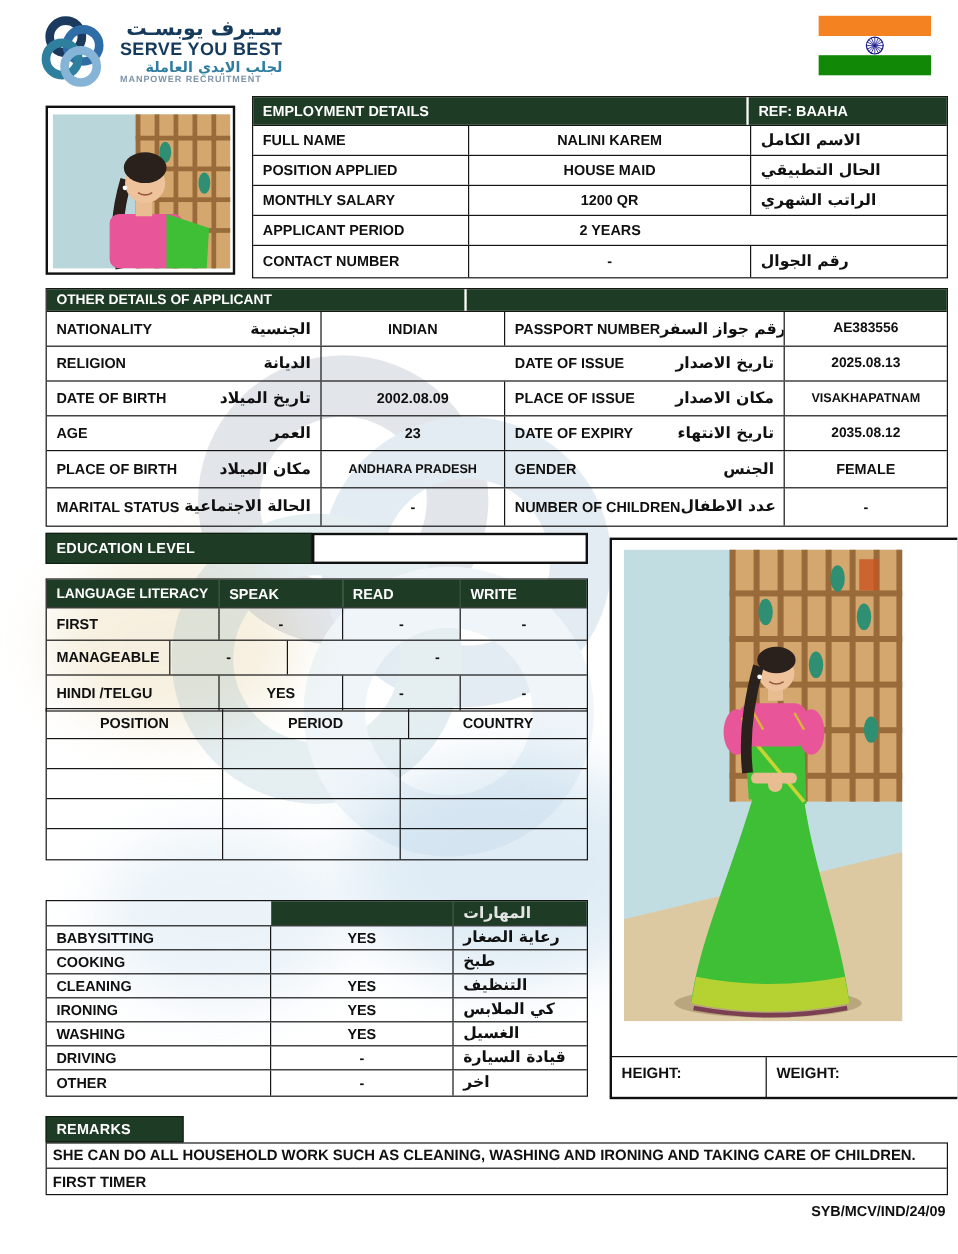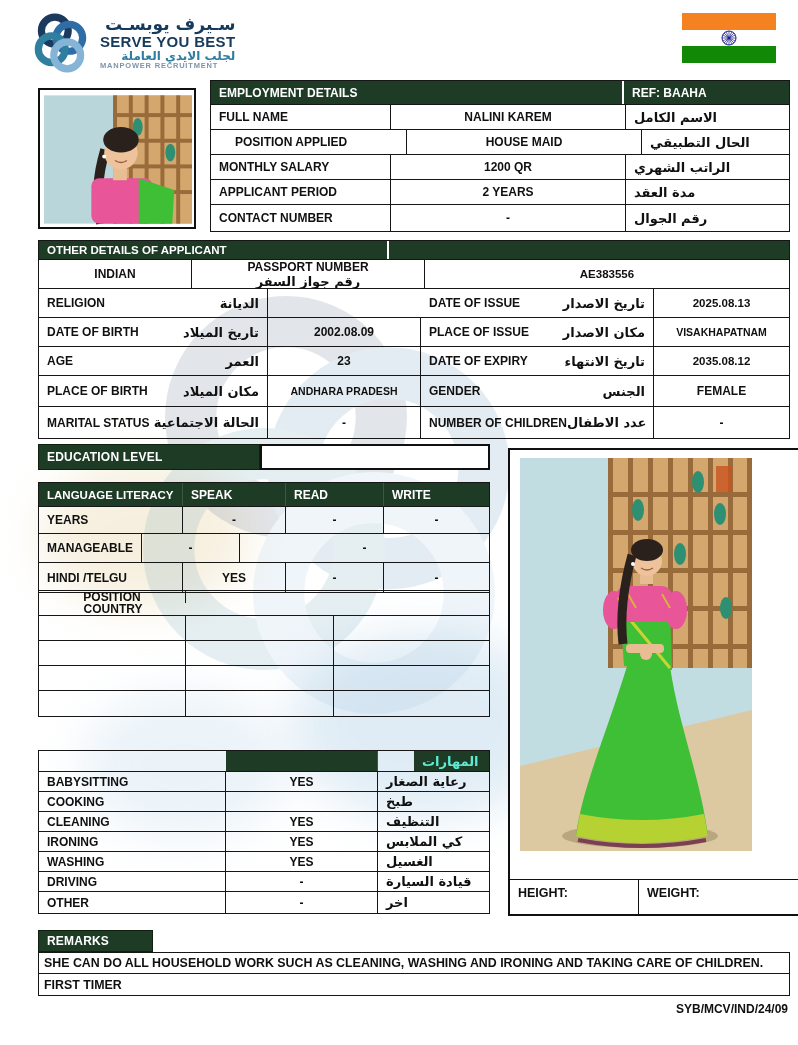--- a/index.html
+++ b/index.html
@@ -103,33 +103,32 @@
     <div class="trow" style="height:24px;">
       <div class="cell ghead" style="width:413px;border-right:2px solid #ffffff;">EMPLOYMENT DETAILS</div>
       <div class="cell ghead" style="flex:1;">REF: BAAHA</div>
     </div>
     <div class="trow" style="height:25px;">
       <div class="cell lbl" style="width:180px;">FULL NAME</div>
       <div class="cell val" style="width:235px;">NALINI KAREM</div>
       <div class="cell ara" style="flex:1;">الاسم الكامل</div>
     </div>
     <div class="trow" style="height:25px;">
-      <div class="cell lbl" style="width:180px;margin-left:16px;">POSITION APPLIED</div>
+      <div class="cell lbl" style="width:180px;">POSITION APPLIED</div>
       <div class="cell val" style="width:235px;">HOUSE MAID</div>
       <div class="cell ara" style="flex:1;">الحال التطبيقي</div>
     </div>
     <div class="trow" style="height:25px;">
       <div class="cell lbl" style="width:180px;">MONTHLY SALARY</div>
       <div class="cell val" style="width:235px;">1200 QR</div>
       <div class="cell ara" style="flex:1;">الراتب الشهري</div>
     </div>
     <div class="trow" style="height:25px;">
       <div class="cell lbl" style="width:180px;">APPLICANT PERIOD</div>
       <div class="cell val" style="width:235px;">2 YEARS</div>
-      <div class="cell ara" style="flex:1;">مدة العقد</div>
     </div>
     <div class="trow" style="height:26px;">
       <div class="cell lbl" style="width:180px;">CONTACT NUMBER</div>
       <div class="cell val" style="width:235px;">-</div>
       <div class="cell ara" style="flex:1;">رقم الجوال</div>
     </div>
   </div>
 
   <div class="abs photo-box" style="left:38px;top:88px;width:158px;height:141px;padding:4px;">
     <svg width="148" height="131" viewBox="0 0 150 130">
@@ -159,22 +158,26 @@
     </svg>
   </div>
 
   <div class="abs tbl" style="left:38px;top:240px;width:752px;">
     <div class="trow" style="height:19px;">
       <div class="cell ghead" style="width:350px;border-right:2px solid #ffffff;font-size:11.5px;">OTHER DETAILS OF APPLICANT</div>
       <div class="cell ghead" style="flex:1;"></div>
     </div>
 
     <div class="trow" style="height:29px;">
+      <div class="cell dual" style="width:229px;">
+          <span class="en">NATIONALITY</span>
+          <span class="ar">الجنسية</span>
+        </div>
       <div class="cell val" style="width:153px;">INDIAN</div>
-      <div class="cell dual" style="width:233px;flex-direction:column;">
+      <div class="cell dual" style="width:233px;">
           <span class="en">PASSPORT NUMBER</span>
           <span class="ar">رقم جواز السفر</span>
         </div>
       <div class="cell val" style="flex:1;font-size:11.5px;">AE383556</div>
     </div>
     <div class="trow" style="height:29px;">
       <div class="cell dual" style="width:229px;">
           <span class="en">RELIGION</span>
           <span class="ar">الديانة</span>
         </div>
@@ -239,40 +242,40 @@
   <div class="abs" style="left:260px;top:444px;width:230px;height:26px;border:2px solid #101010;background:#ffffff;"></div>
 
   <div class="abs tbl" style="left:38px;top:482px;width:452px;">
     <div class="trow" style="height:24px;">
       <div class="cell ghead" style="width:144px;font-size:11.5px;">LANGUAGE LITERACY</div>
       <div class="cell ghead" style="width:103px;">SPEAK</div>
       <div class="cell ghead" style="width:98px;">READ</div>
       <div class="cell ghead" style="flex:1;">WRITE</div>
     </div>
     <div class="trow" style="height:27px;">
-      <div class="cell lbl" style="width:144px;">YEARS</div>
+      <div class="cell lbl" style="width:144px;">FIRST</div>
       <div class="cell val" style="width:103px;">-</div>
       <div class="cell val" style="width:98px;">-</div>
       <div class="cell val" style="flex:1;">-</div>
     </div>
     <div class="trow" style="height:29px;">
       <div class="cell val" style="width:103px;">MANAGEABLE</div>
       <div class="cell val" style="width:98px;">-</div>
       <div class="cell val" style="flex:1;">-</div>
     </div>
     <div class="trow" style="height:29px;">
       <div class="cell lbl" style="width:144px;">HINDI /TELGU</div>
       <div class="cell val" style="width:103px;">YES</div>
       <div class="cell val" style="width:98px;">-</div>
       <div class="cell val" style="flex:1;">-</div>
     </div>
   </div>
 
   <div class="abs tbl" style="left:38px;top:590px;width:452px;">
-    <div class="trow" style="height:25px;flex-direction:column;">
+    <div class="trow" style="height:25px;">
       <div class="cell val" style="width:147px;">POSITION</div>
       <div class="cell val" style="flex:1;">PERIOD</div>
       <div class="cell val" style="width:148px;">COUNTRY</div>
     </div>
     <div class="trow" style="height:25px;">
       <div class="cell" style="width:147px;"></div>
       <div class="cell" style="width:148px;"></div>
       <div class="cell" style="flex:1;"></div>
     </div>
     <div class="trow" style="height:25px;">
@@ -289,21 +292,21 @@
       <div class="cell" style="width:147px;"></div>
       <div class="cell" style="width:148px;"></div>
       <div class="cell" style="flex:1;"></div>
     </div>
   </div>
 
   <div class="abs tbl" style="left:38px;top:750px;width:452px;">
     <div class="trow" style="height:21px;">
       <div class="cell ghead" style="width:187px;margin-top:32px;">SKILLS</div>
       <div class="cell ghead" style="width:152px;"></div>
-      <div class="cell ghead ara" style="flex:1;color:#5eead4;margin-left:36px;">المهارات</div>
+      <div class="cell ghead ara" style="flex:1;color:#e5e5e5;">المهارات</div>
     </div>
     <div class="trow" style="height:20px;">
       <div class="cell lbl" style="width:187px;">BABYSITTING</div>
       <div class="cell val" style="width:152px;">YES</div>
       <div class="cell ara" style="flex:1;">رعاية الصغار</div>
     </div>
     <div class="trow" style="height:20px;">
       <div class="cell lbl" style="width:187px;">COOKING</div>
       <div class="cell val" style="width:152px;"></div>
       <div class="cell ara" style="flex:1;">طبخ</div>

